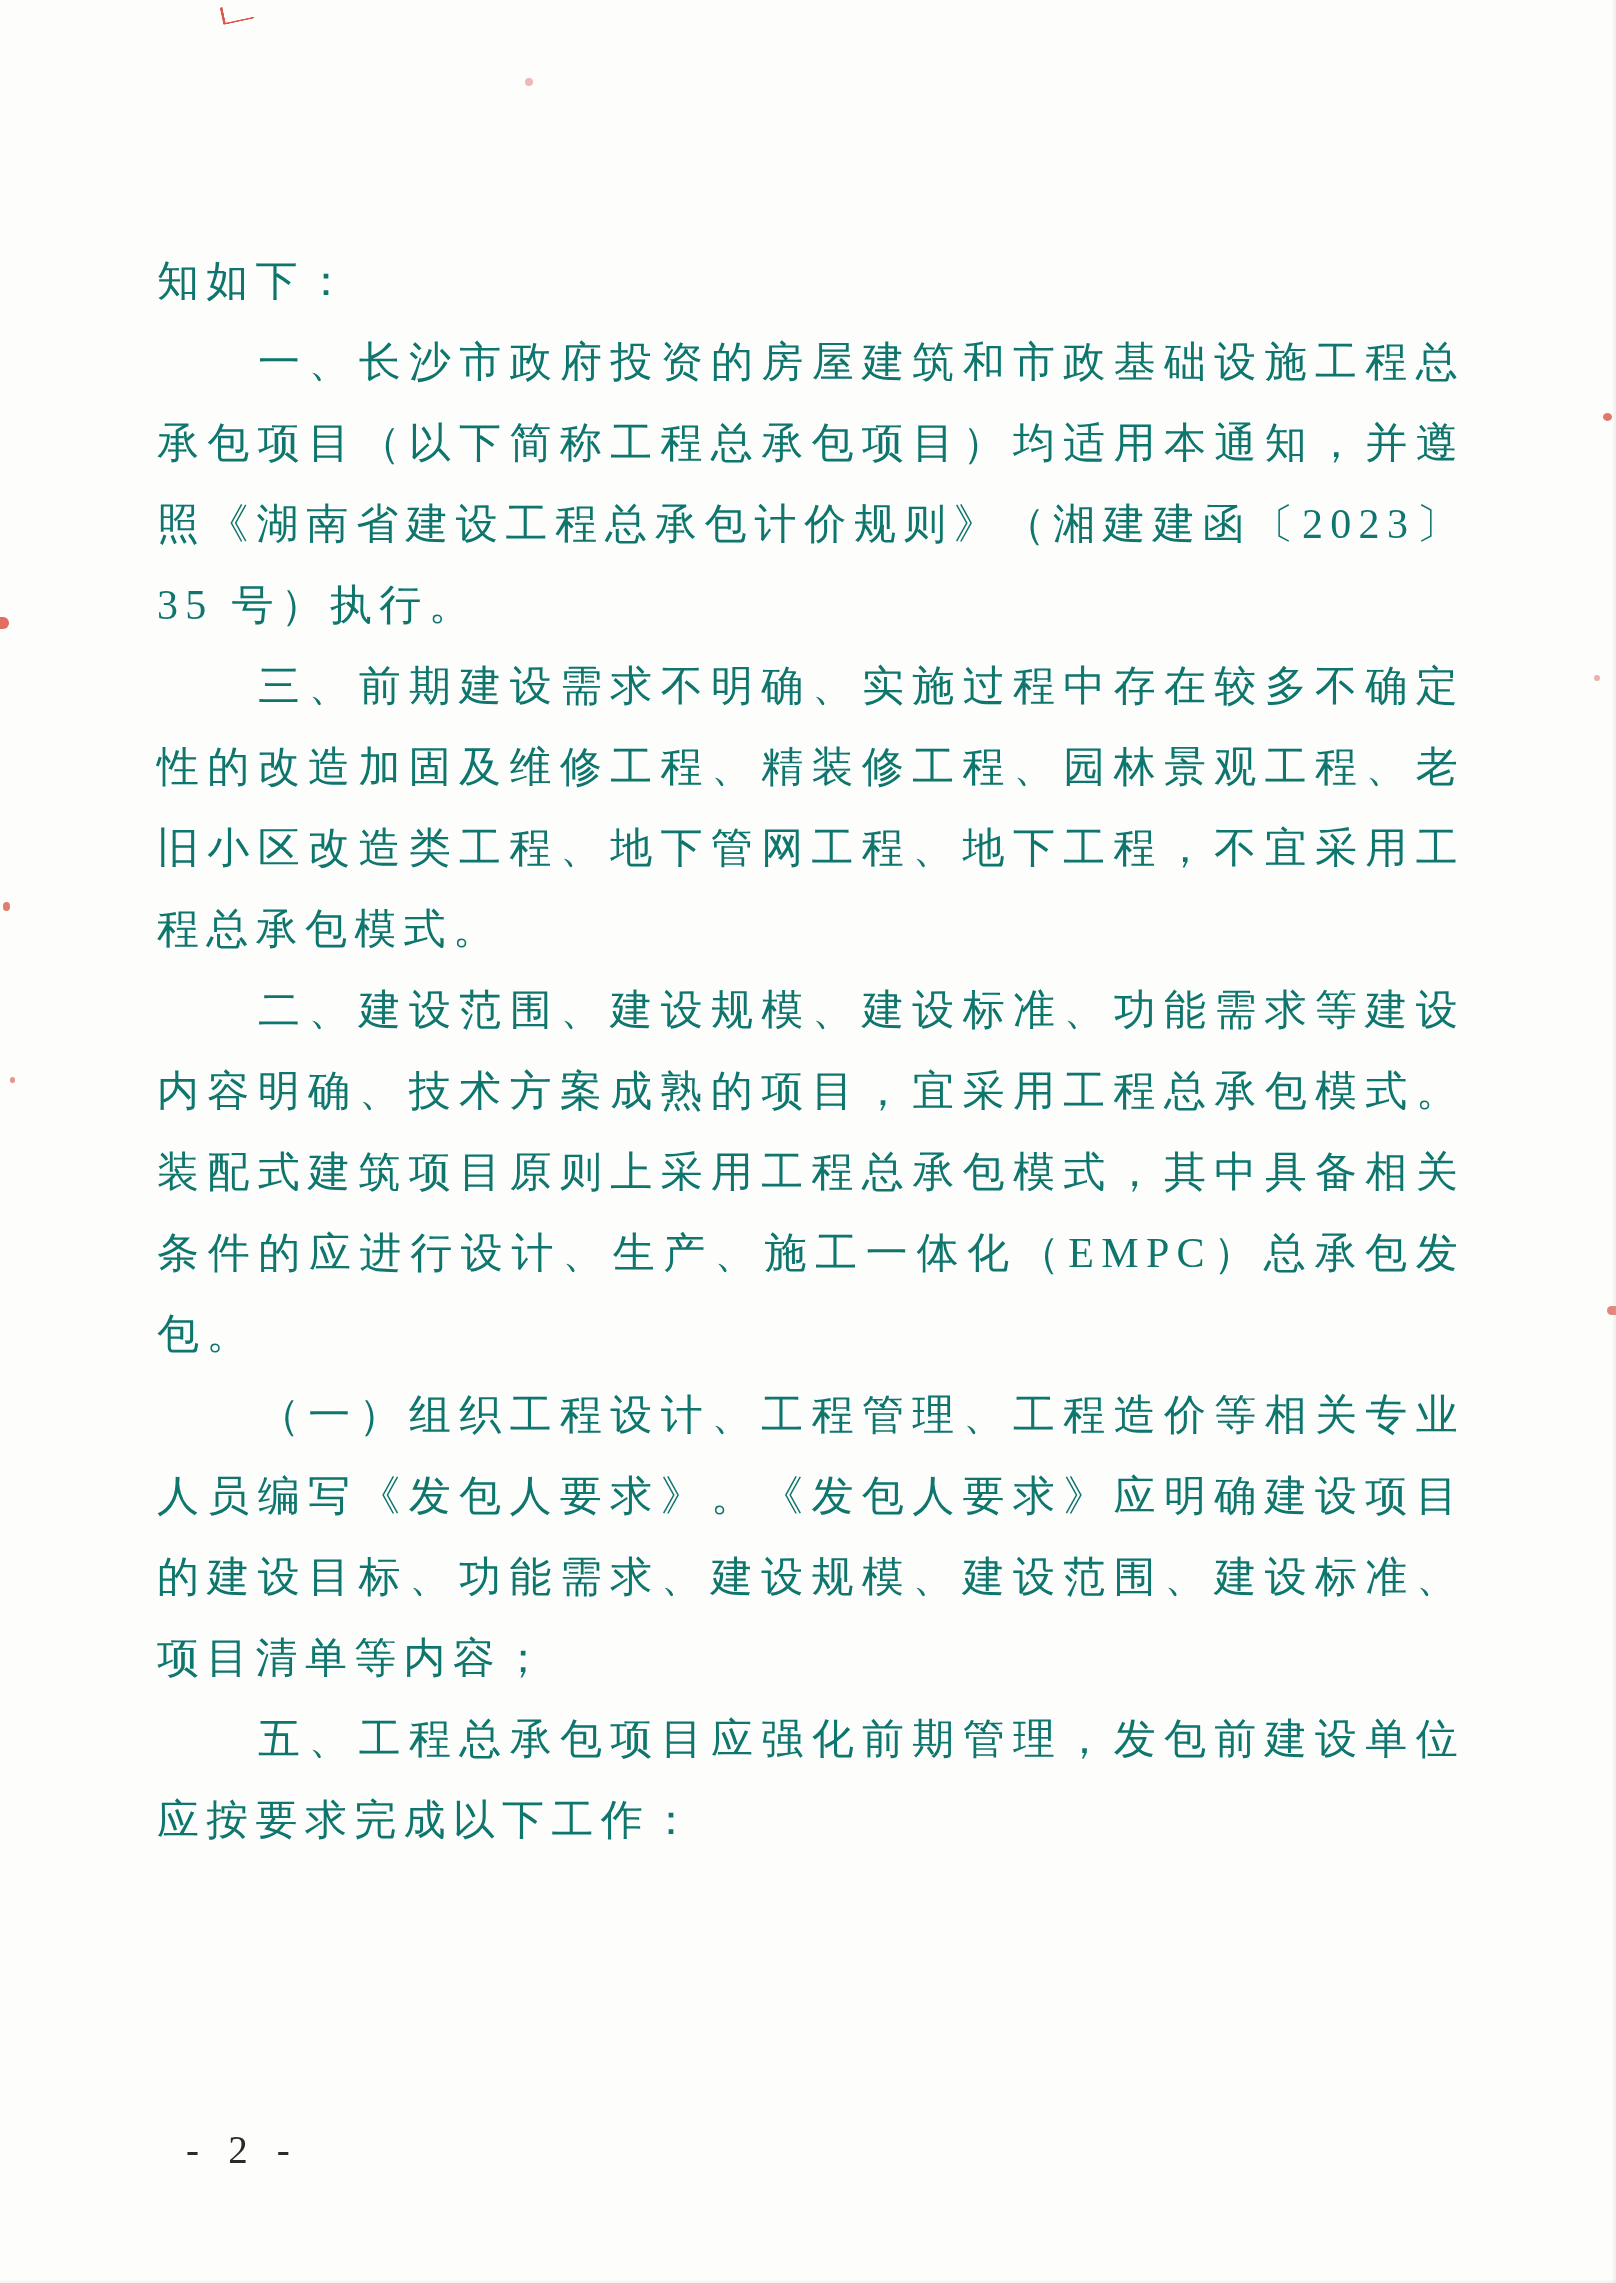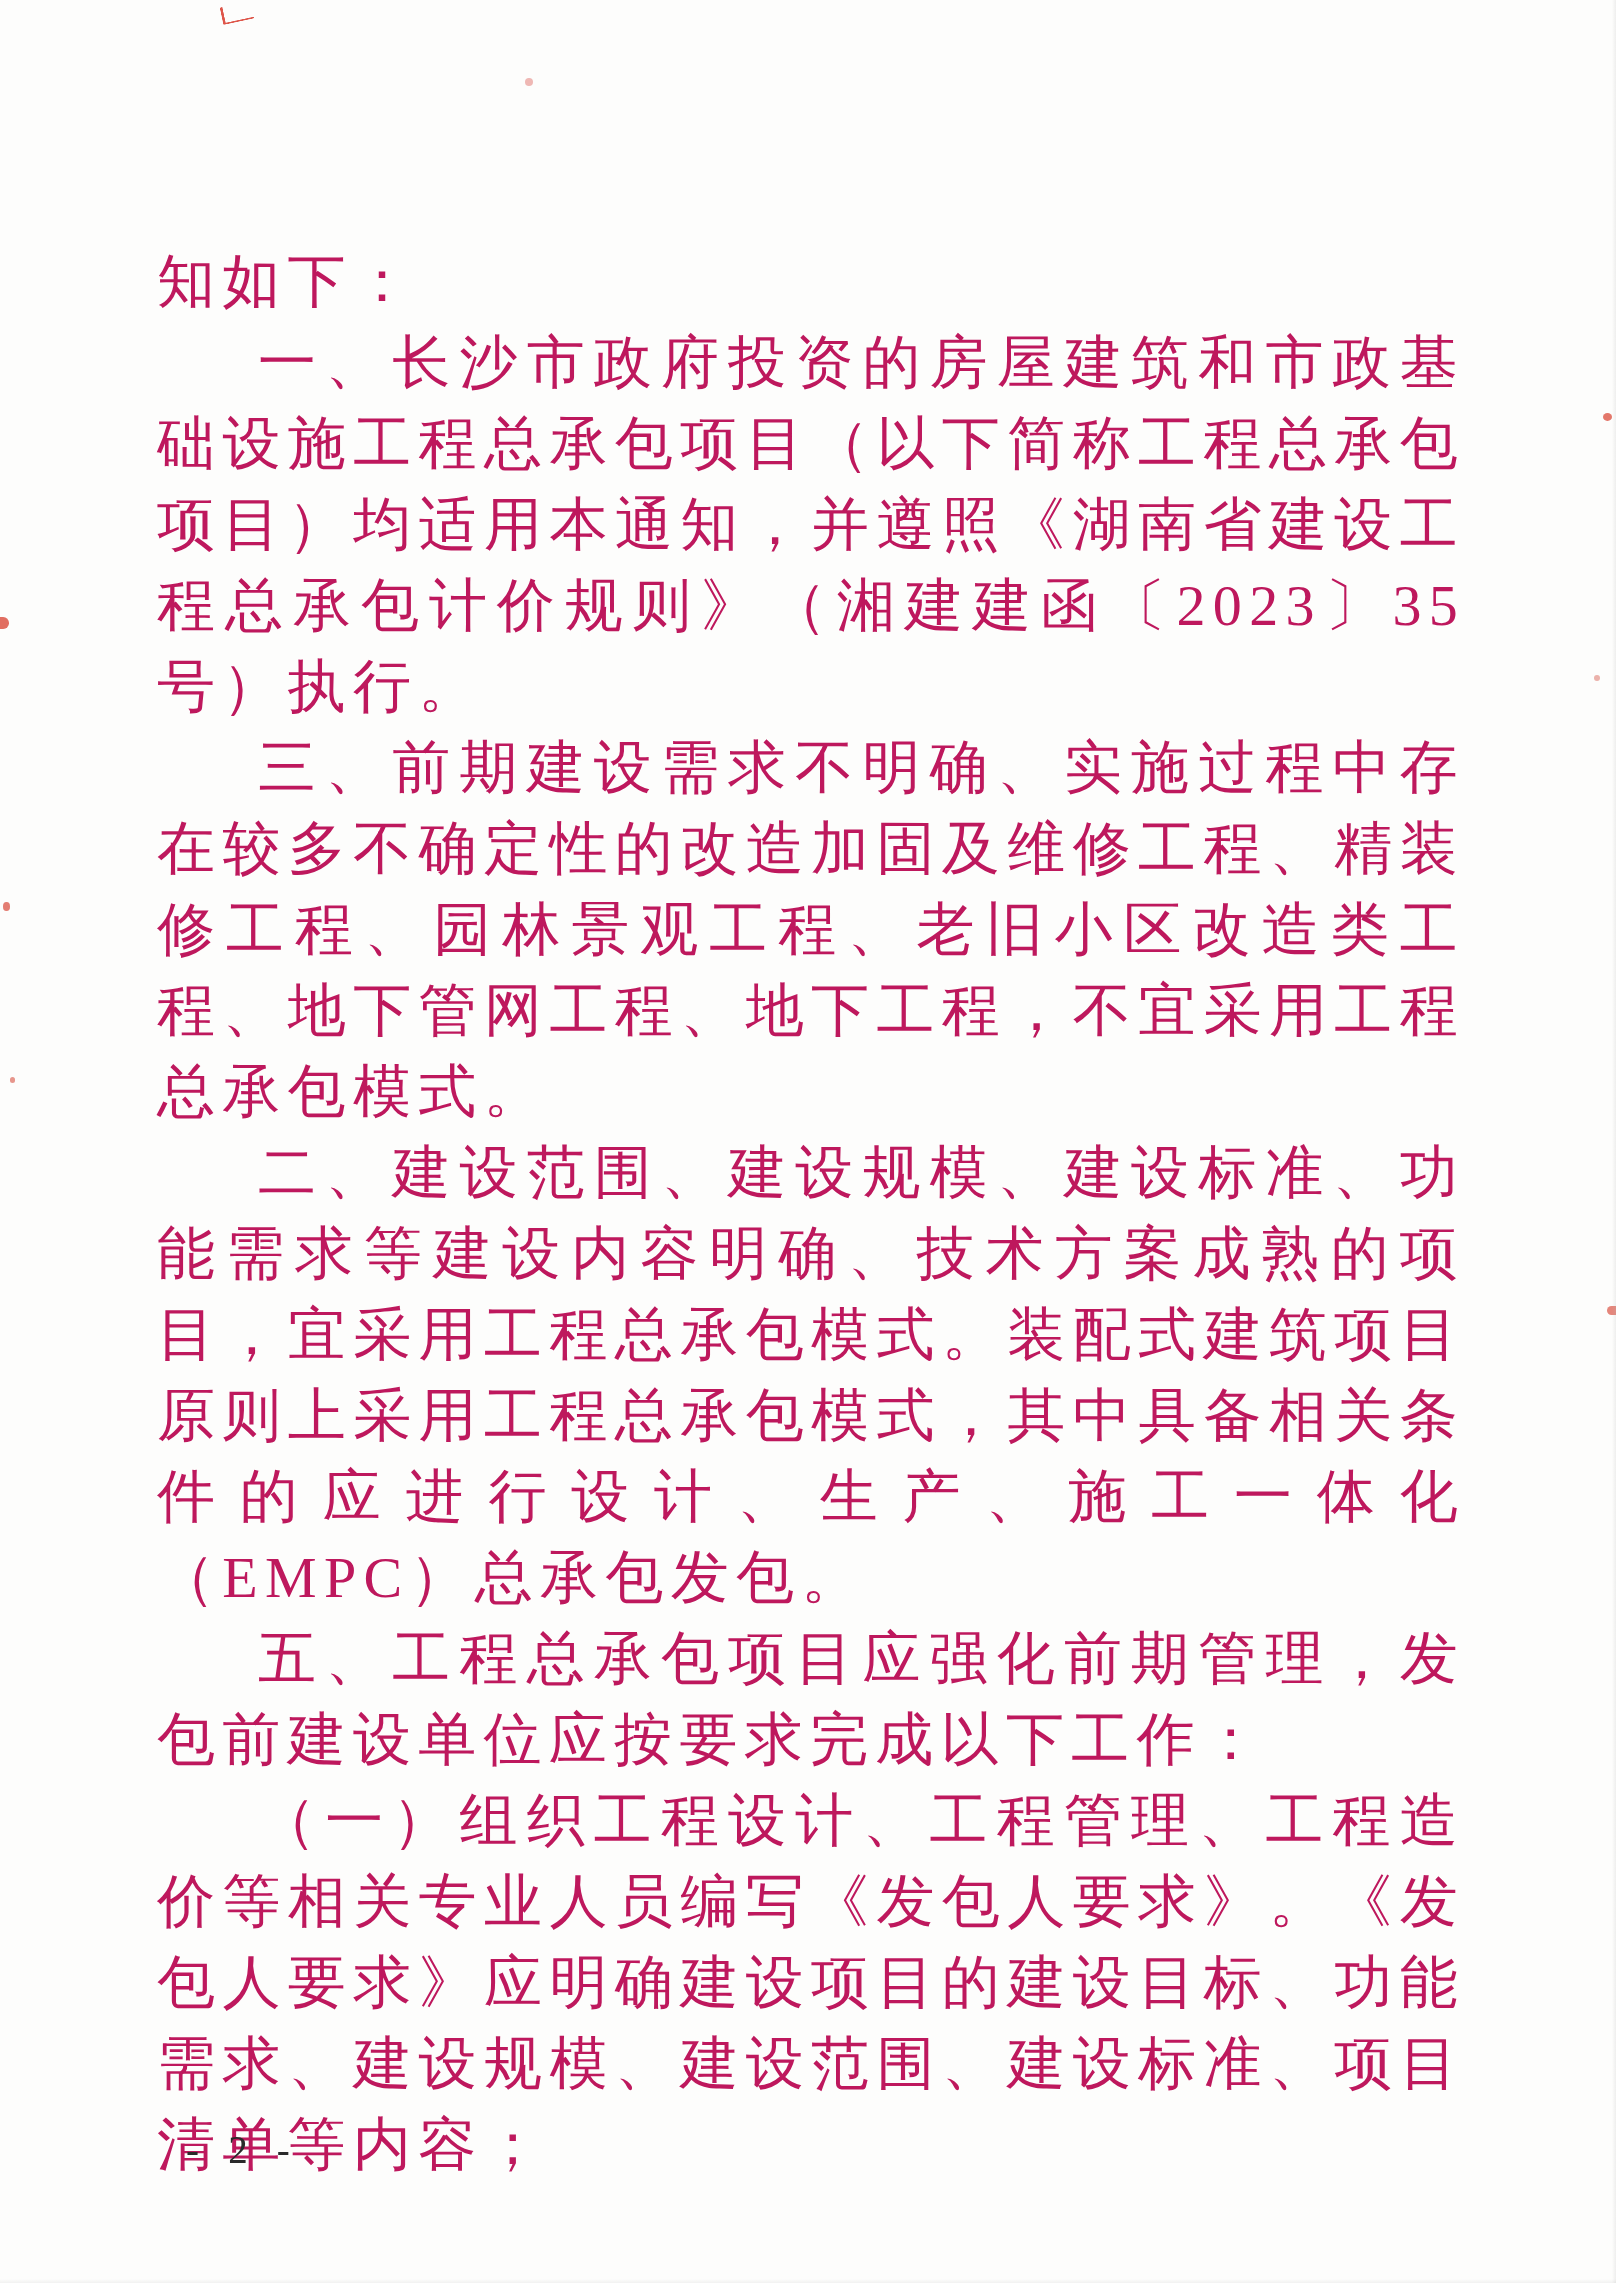--- a/index.html
+++ b/index.html
@@ -32,22 +32,22 @@
     position: absolute;
     left: 0; bottom: 0;
     width: 100%; height: 3.9px;
     background: linear-gradient(to top, rgba(190,190,190,0.18), rgba(255,255,255,0));
   }
   .text-block {
     position: absolute;
     left: 157px;
     top: 241px;
     width: 1308px;
-    color: #be185d;
-    font-size: 58px;
+    color: #0f766e;
+    font-size: 42px;
     line-height: 81px;
     letter-spacing: 7.3px;
     text-align: justify;
     text-justify: inter-character;
   }
   .text-block p {
     margin: 0;
     padding: 0;
     text-indent: 101px;
   }
@@ -86,22 +86,22 @@
 </head>
 <body>
 
 <div class="page">
 
   <div class="text-block">
     <p class="no-indent">知如下：</p>
     <p>一、长沙市政府投资的房屋建筑和市政基础设施工程总承包项目（以下简称工程总承包项目）均适用本通知，并遵照《湖南省建设工程总承包计价规则》（湘建建函〔2023〕35 号）执行。</p>
     <p>三、前期建设需求不明确、实施过程中存在较多不确定性的改造加固及维修工程、精装修工程、园林景观工程、老旧小区改造类工程、地下管网工程、地下工程，不宜采用工程总承包模式。</p>
     <p>二、建设范围、建设规模、建设标准、功能需求等建设内容明确、技术方案成熟的项目，宜采用工程总承包模式。装配式建筑项目原则上采用工程总承包模式，其中具备相关条件的应进行设计、生产、施工一体化（EMPC）总承包发包。</p>
+    <p>（一）组织工程设计、工程管理、工程造价等相关专业人员编写《发包人要求》。《发包人要求》应明确建设项目的建设目标、功能需求、建设规模、建设范围、建设标准、项目清单等内容；</p>
     <p>五、工程总承包项目应强化前期管理，发包前建设单位应按要求完成以下工作：</p>
-    <p>（一）组织工程设计、工程管理、工程造价等相关专业人员编写《发包人要求》。《发包人要求》应明确建设项目的建设目标、功能需求、建设规模、建设范围、建设标准、项目清单等内容；</p>
   </div>
 
   <div class="page-number">- 2 -</div>
 
   <span class="artifact a1"></span>
   <span class="artifact a2"></span>
   <span class="artifact a3"></span>
   <span class="artifact a4"></span>
   <span class="artifact a5"></span>
   <span class="artifact a6"></span>

